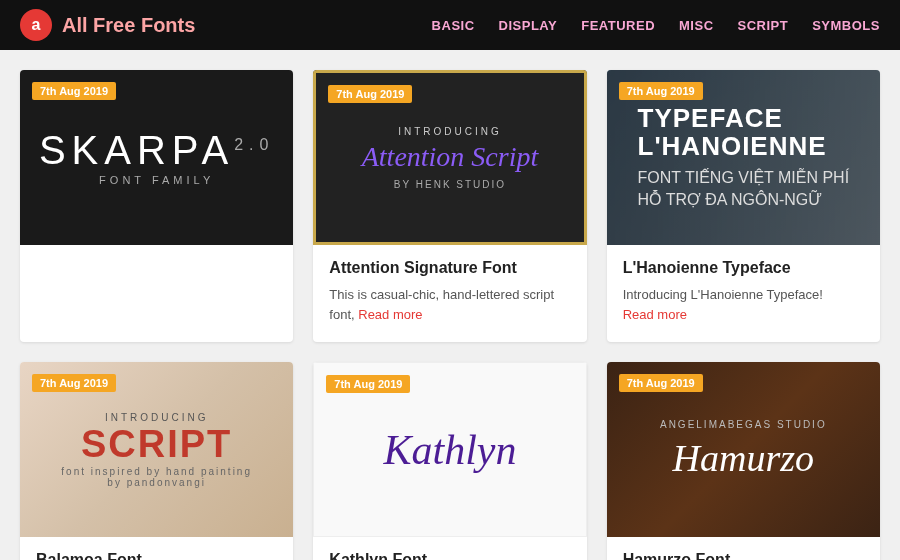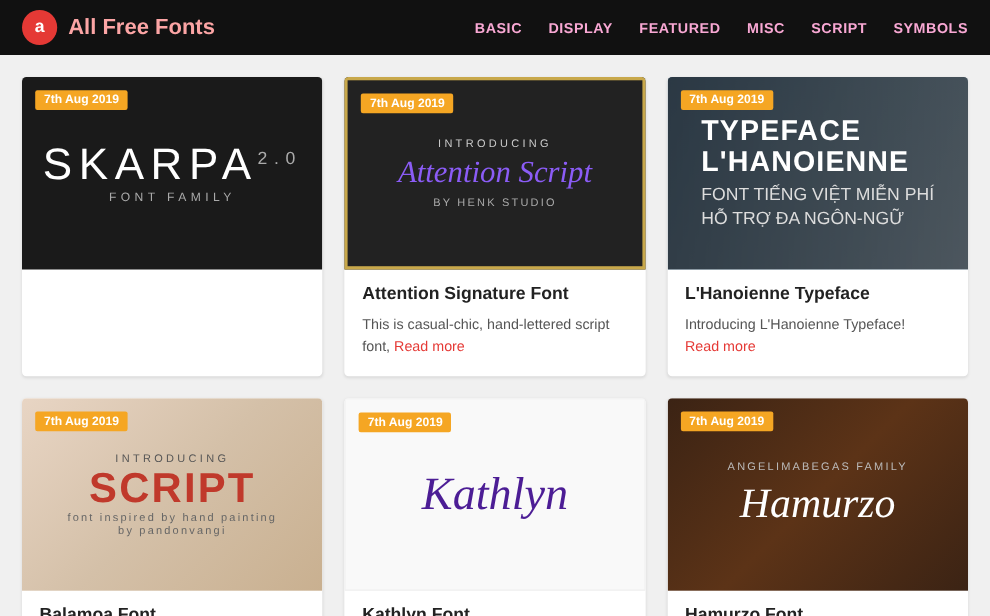--- a/index.html
+++ b/index.html
@@ -348,21 +348,21 @@
       </div>
       <div class="card-body">
         <div class="card-title">Kathlyn Font</div>
 
       </div>
     </div>
 
     <div class="card">
       <div class="card-image-wrap img-hamurzo">
         <div class="card-badge">7th Aug 2019</div>
-        <div style="color:#bbb;font-size:10px;letter-spacing:2px;margin-bottom:6px;">ANGELIMABEGAS FAMILY</div>
+        <div style="color:#bbb;font-size:10px;letter-spacing:2px;margin-bottom:6px;">ANGELIMABEGAS STUDIO</div>
         <div class="img-hamurzo-text">Hamurzo</div>
       </div>
       <div class="card-body">
         <div class="card-title">Hamurzo Font</div>
 
       </div>
     </div>
 
   </div>
 </main>

